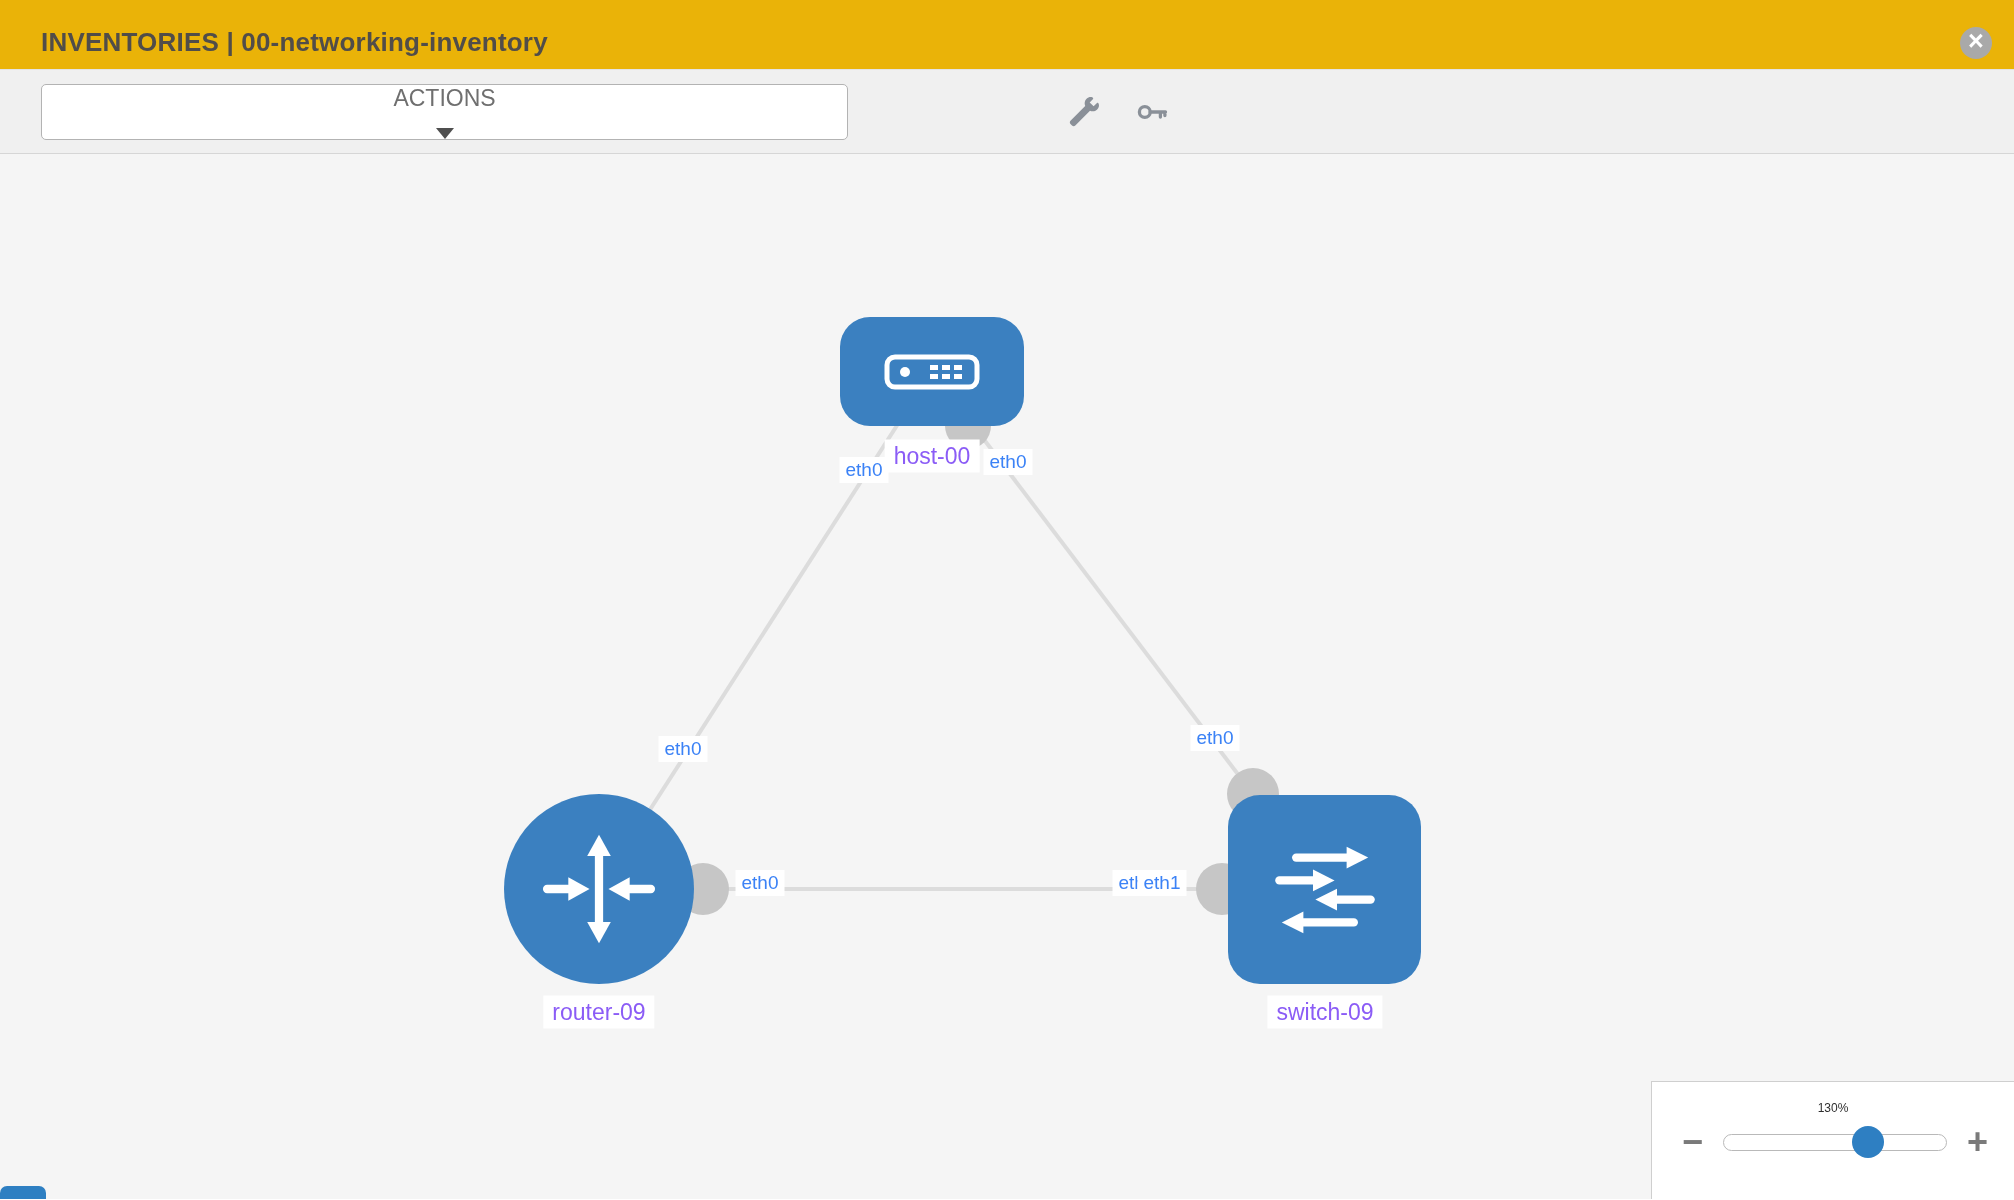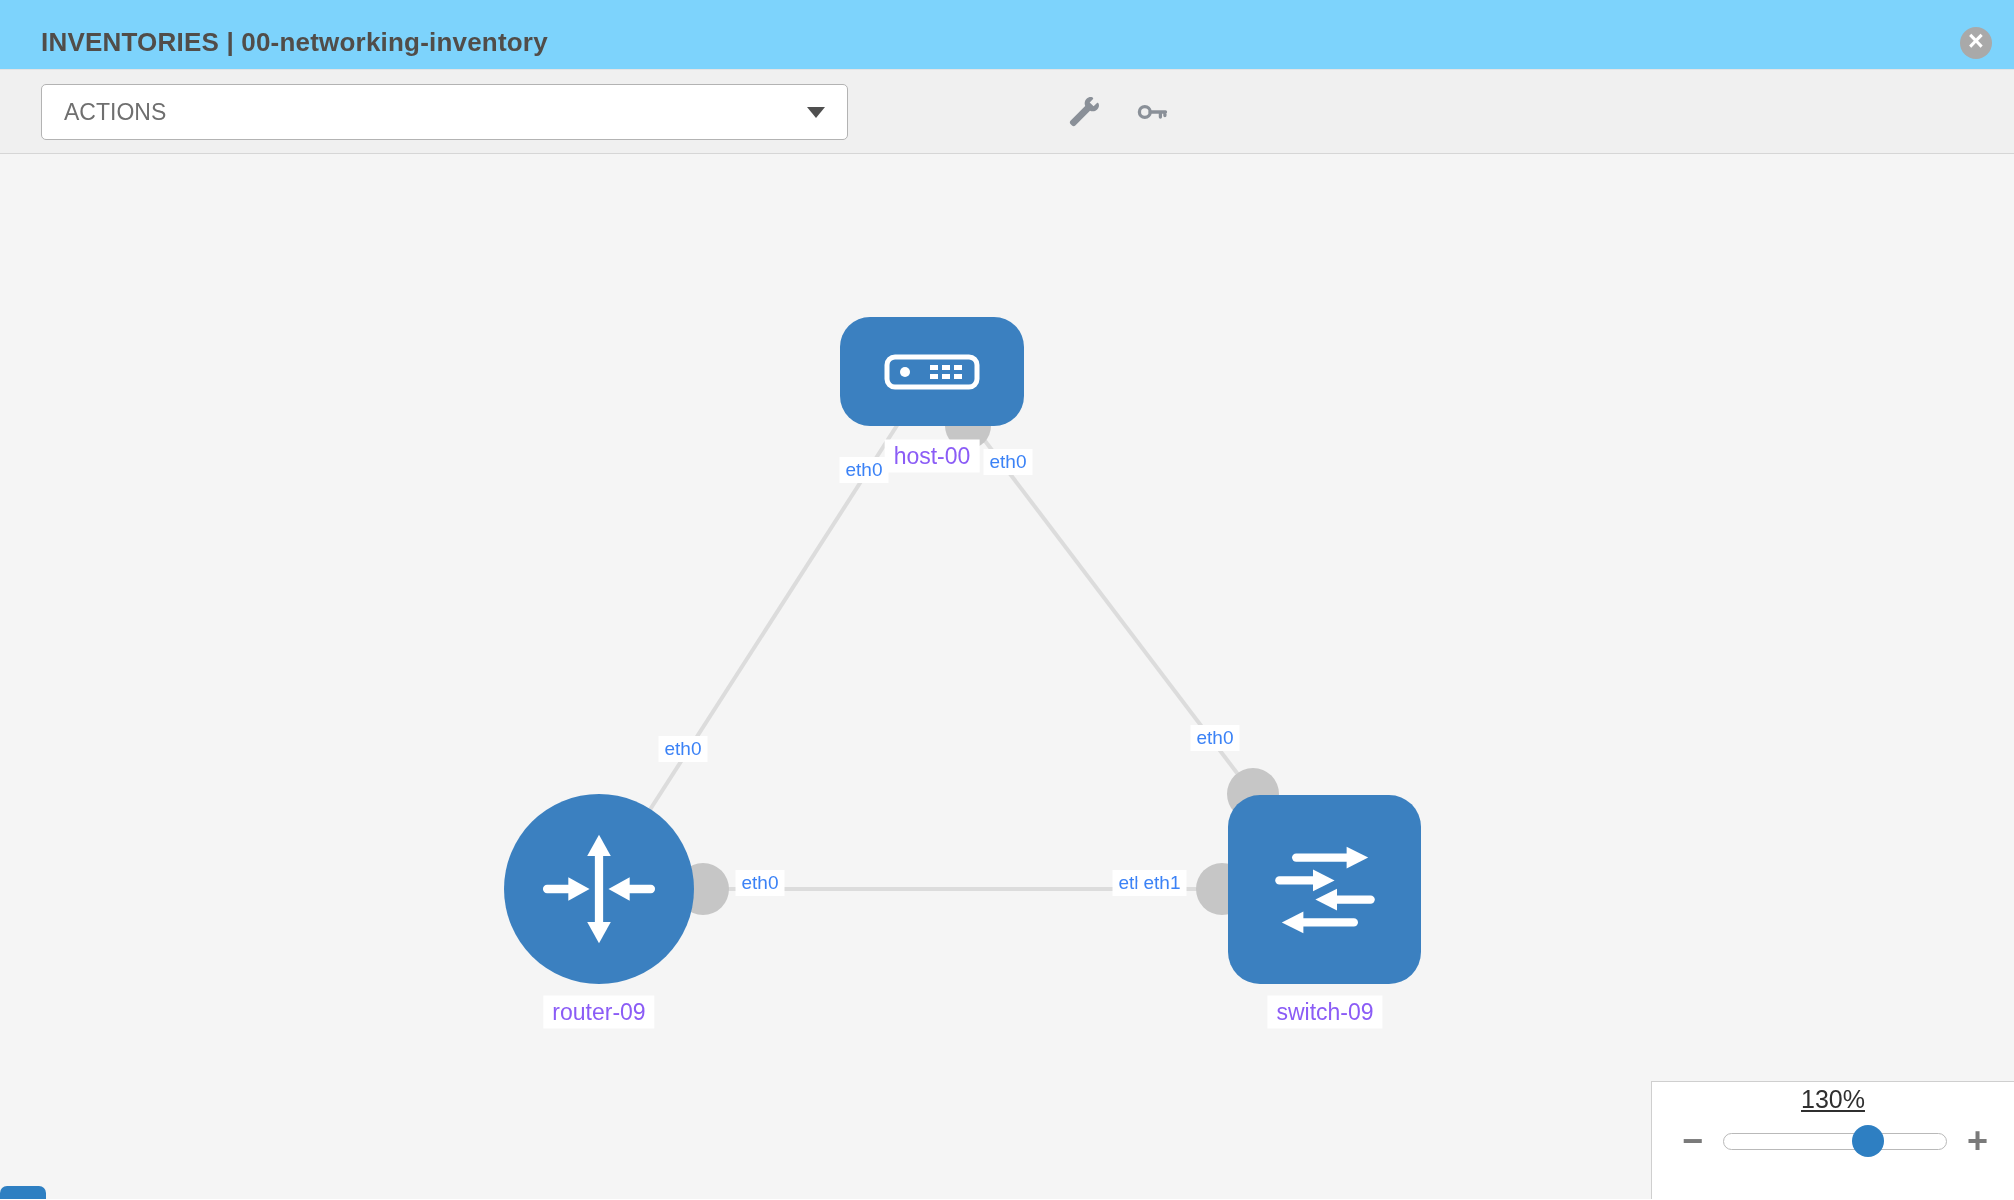--- a/index.html
+++ b/index.html
@@ -4,40 +4,40 @@
 <style>
   * { box-sizing: border-box; margin: 0; padding: 0; }
   html,body { width: 2014px; height: 1200px; overflow: hidden; }
   body {
     font-family: "Liberation Sans", sans-serif;
     background: #ffffff;
     position: relative;
   }
   
   .header {
-    height: 70px; background: #7dd3fc; border-bottom: 1px solid #e4e4e4;
+    height: 70px; background: #eab308; border-bottom: 1px solid #e4e4e4;
     display: flex; align-items: center; justify-content: space-between;
     padding: 16px 22px 0 41px;
   }
   .page-title { font-size: 26px; font-weight: bold; color: #514d49; letter-spacing: .2px; }
   .close-btn {
     width: 32px; height: 32px; border-radius: 50%; background: #a9a9a9;
     color: #fff; display: flex; align-items: center; justify-content: center;
     font-size: 27px; font-weight: bold; line-height: 1; cursor: pointer; padding-bottom: 3px;
   }
   
   .toolbar {
     height: 84px; background: #f0f0f0; border-bottom: 1px solid #d6d6d6;
     position: relative;
   }
   .select {
     position: absolute; top: 14px; height: 56px; background: #fff;
     border: 1px solid #b3b3b3; border-radius: 5px;
     display: flex; align-items: center; justify-content: space-between;
-    padding: 0 22px; font-size: 23px; color: #6f6f6f; cursor: pointer;
+    padding: 0 22px; font-size: 23px; color: #6f6f6f; cursor: pointer; flex-direction: column;
   }
   .select-actions { left: 41px;  width: 807px; }
   .select-search  { left: 1203px; width: 806px; }
   .chev {
     width: 0; height: 0; border-left: 9px solid transparent;
     border-right: 9px solid transparent; border-top: 11px solid #4f4f4f;
   }
   .tool-icons {
     position: absolute; left: 1066px; top: 0; height: 84px;
     display: flex; align-items: center; gap: 32px;
@@ -73,21 +73,21 @@
   .if-3 { left: 683px;  top: 595px; }
   .if-4 { left: 1215px; top: 584px; }
   .if-5 { left: 760px;  top: 729px; }
   .if-6 { left: 1137px; top: 729px; }
   .if-7 { left: 1162px; top: 729px; }
   
   .zoom-panel {
     position: absolute; right: -1px; top: 927px; width: 364px; height: 150px;
     background: #fff; border: 1px solid #cfcfcf;
   }
-  .zoom-level { text-align: center; margin-top: 3px; font-size: 25px; color: #2f2f2f; text-decoration: underline; }
+  .zoom-level { text-align: center; margin-top: 19px; font-size: 12px; color: #2f2f2f; }
   .zoom-controls { display: flex; align-items: center; padding: 9px 26px 0 30px; gap: 20px; }
   .zoom-sign { font-size: 36px; color: #7a7a7a; font-weight: bold; line-height: 1; cursor: pointer; }
   .slider-track {
     position: relative; flex: 1; height: 17px;
     border: 1px solid #b9b9b9; border-radius: 9px; background: #fff; cursor: pointer;
   }
   .slider-handle {
     position: absolute; top: 50%; left: 65%; transform: translate(-50%,-50%);
     width: 32px; height: 32px; border-radius: 50%; background: #2e7fc2; cursor: grab;
   }

